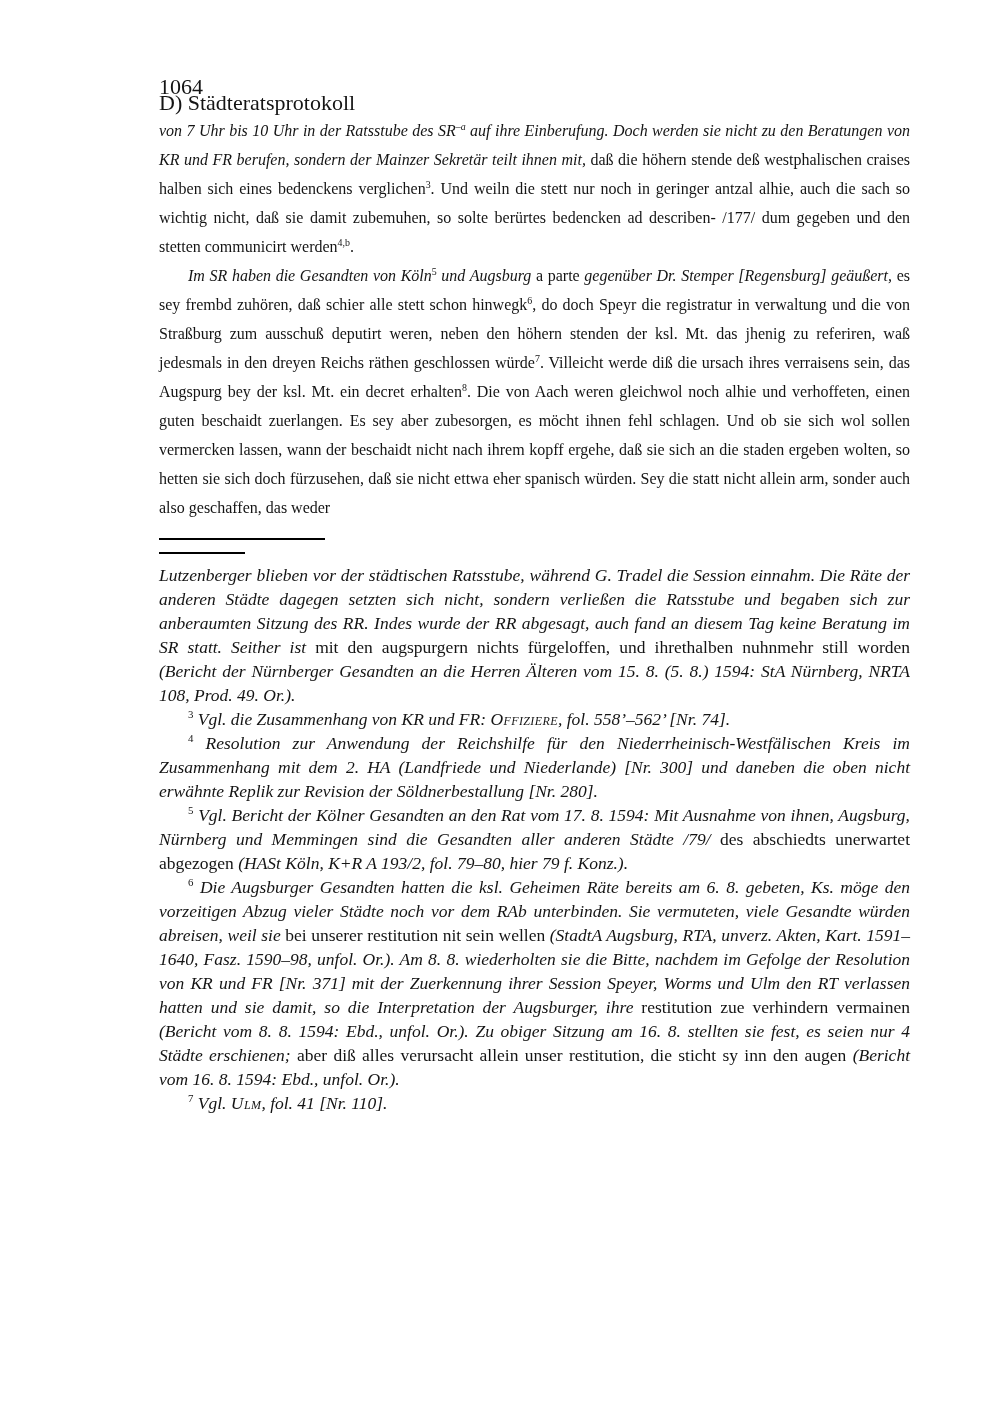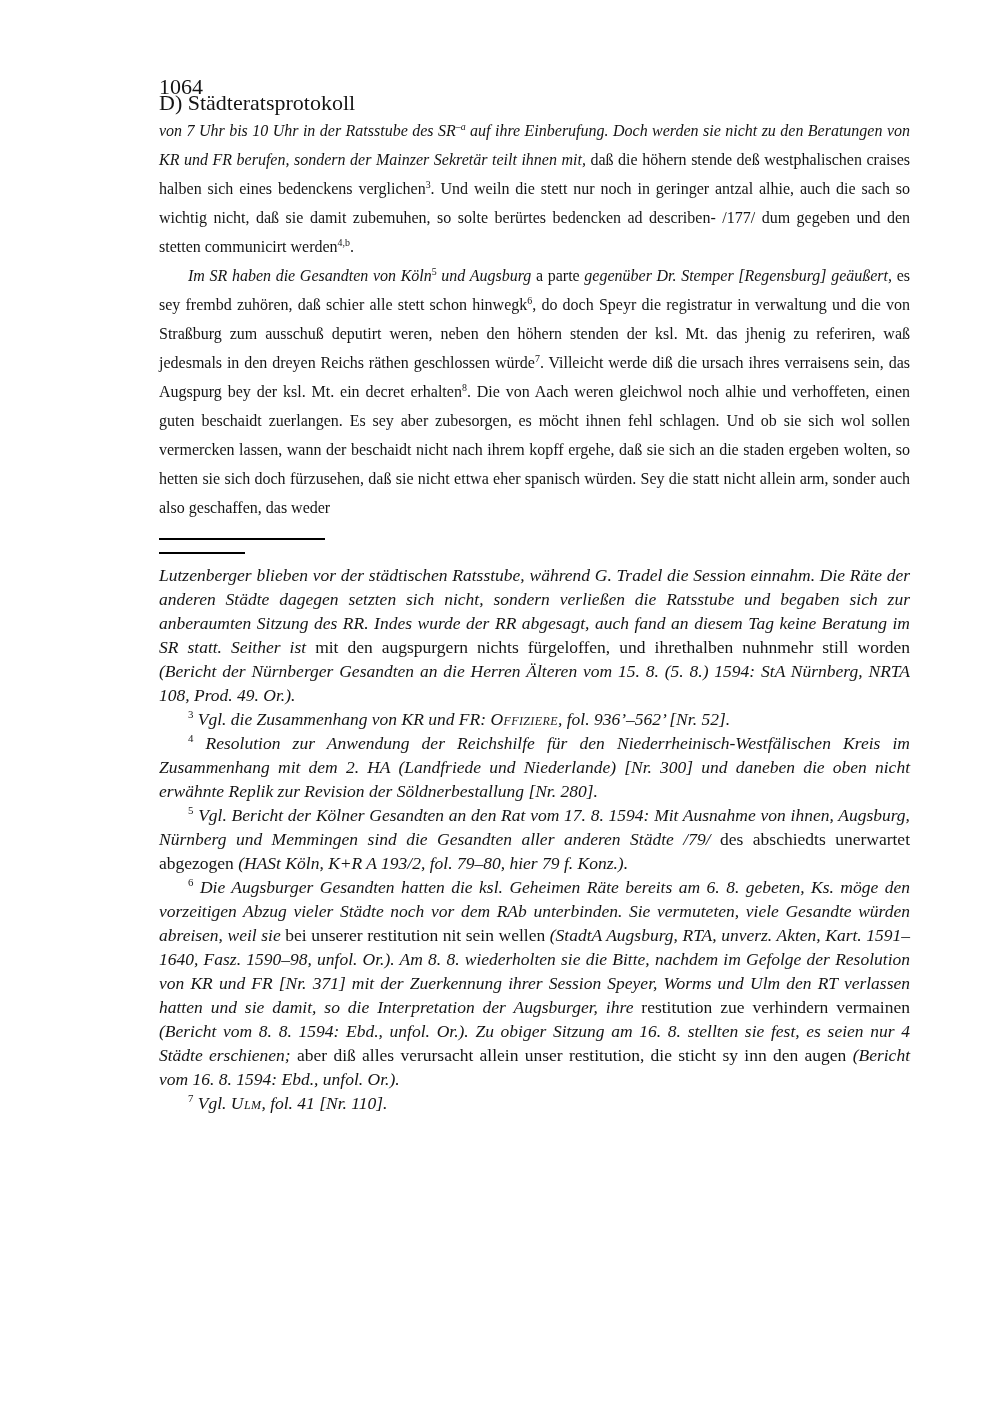--- a/index.html
+++ b/index.html
@@ -93,20 +93,20 @@
       <p class="tblock indent"><span class="seg-italic">Im SR haben die Gesandten von Köln</span><span class="seg-sup seg-roman">5</span><span class="seg-italic"> und Augsburg </span><span class="seg-roman">a parte </span><span class="seg-italic">gegenüber Dr. Stemper [Regensburg] geäußert, </span><span class="seg-roman">es sey frembd zuhören, daß schier alle stett schon hinwegk</span><span class="seg-sup seg-roman">6</span><span class="seg-roman">, do doch Speyr die registratur in verwaltung und die von Straßburg zum ausschuß deputirt weren, neben den höhern stenden der ksl. Mt. das jhenig zu referiren, waß jedesmals in den dreyen Reichs räthen geschlossen würde</span><span class="seg-sup seg-roman">7</span><span class="seg-roman">. Villeicht werde diß die ursach ihres verraisens sein, das Augspurg bey der ksl. Mt. ein decret erhalten</span><span class="seg-sup seg-roman">8</span><span class="seg-roman">. Die von Aach weren gleichwol noch alhie und verhoffeten, einen guten beschaidt zuerlangen. Es sey aber zubesorgen, es möcht ihnen fehl schlagen. Und ob sie sich wol sollen vermercken lassen, wann der beschaidt nicht nach ihrem kopff ergehe, daß sie sich an die staden ergeben wolten, so hetten sie sich doch fürzusehen, daß sie nicht ettwa eher spanisch würden. Sey die statt nicht allein arm, sonder auch also geschaffen, das weder</span></p>
     </div>
 
   <hr class="rule rule-apparatus">
 
 
   <hr class="rule rule-commentary">
 
   <div class="fn-area">
       <p class="tblock"><span class="seg-italic">Lutzenberger blieben vor der städtischen Ratsstube, während G. Tradel die Session einnahm. Die Räte der anderen Städte dagegen setzten sich nicht, sondern verließen die Ratsstube und begaben sich zur anberaumten Sitzung des RR. Indes wurde der RR abgesagt, auch fand an diesem Tag keine Beratung im SR statt. Seither ist </span><span class="seg-roman">mit den augspurgern nichts fürgeloffen, und ihrethalben nuhnmehr still worden </span><span class="seg-italic">(Bericht der Nürnberger Gesandten an die Herren Älteren vom 15. 8. (5. 8.) 1594: StA Nürnberg, NRTA 108, Prod. 49. Or.).</span></p>
-      <p class="tblock indent"><span class="seg-sup seg-roman">3</span><span class="seg-italic"> Vgl. die Zusammenhang von KR und FR: </span><span class="seg-sc seg-italic">Offiziere</span><span class="seg-italic">, fol. 936’–562’ [Nr. 52].</span></p>
+      <p class="tblock indent"><span class="seg-sup seg-roman">3</span><span class="seg-italic"> Vgl. die Zusammenhang von KR und FR: </span><span class="seg-sc seg-italic">Offiziere</span><span class="seg-italic">, fol. 558’–562’ [Nr. 74].</span></p>
       <p class="tblock indent"><span class="seg-sup seg-roman">4</span><span class="seg-italic"> Resolution zur Anwendung der Reichshilfe für den Niederrheinisch-Westfälischen Kreis im Zusammenhang mit dem 2. HA (Landfriede und Niederlande) [Nr. 300] und daneben die oben nicht erwähnte Replik zur Revision der Söldnerbestallung [Nr. 280].</span></p>
       <p class="tblock indent"><span class="seg-sup seg-roman">5</span><span class="seg-italic"> Vgl. Bericht der Kölner Gesandten an den Rat vom 17. 8. 1594: Mit Ausnahme von ihnen, Augsburg, Nürnberg und Memmingen sind die Gesandten aller anderen Städte /79/ </span><span class="seg-roman">des abschiedts unerwartet abgezogen </span><span class="seg-italic">(HASt Köln, K+R A 193/2, fol. 79–80, hier 79 f. Konz.).</span></p>
       <p class="tblock indent"><span class="seg-sup seg-roman">6</span><span class="seg-italic"> Die Augsburger Gesandten hatten die ksl. Geheimen Räte bereits am 6. 8. gebeten, Ks. möge den vorzeitigen Abzug vieler Städte noch vor dem RAb unterbinden. Sie vermuteten, viele Gesandte würden abreisen, weil sie </span><span class="seg-roman">bei unserer restitution nit sein wellen </span><span class="seg-italic">(StadtA Augsburg, RTA, unverz. Akten, Kart. 1591–1640, Fasz. 1590–98, unfol. Or.). Am 8. 8. wiederholten sie die Bitte, nachdem im Gefolge der Resolution von KR und FR [Nr. 371] mit der Zuerkennung ihrer Session Speyer, Worms und Ulm den RT verlassen hatten und sie damit, so die Interpretation der Augsburger, ihre </span><span class="seg-roman">restitution zue verhindern vermainen </span><span class="seg-italic">(Bericht vom 8. 8. 1594: Ebd., unfol. Or.). Zu obiger Sitzung am 16. 8. stellten sie fest, es seien nur 4 Städte erschienen; </span><span class="seg-roman">aber diß alles verursacht allein unser restitution, die sticht sy inn den augen </span><span class="seg-italic">(Bericht vom 16. 8. 1594: Ebd., unfol. Or.).</span></p>
       <p class="tblock indent"><span class="seg-sup seg-roman">7</span><span class="seg-italic"> Vgl. </span><span class="seg-sc seg-italic">Ulm</span><span class="seg-italic">, fol. 41 [Nr. 110].</span></p>
     </div>
 
 </div>
 
 </body></html>

